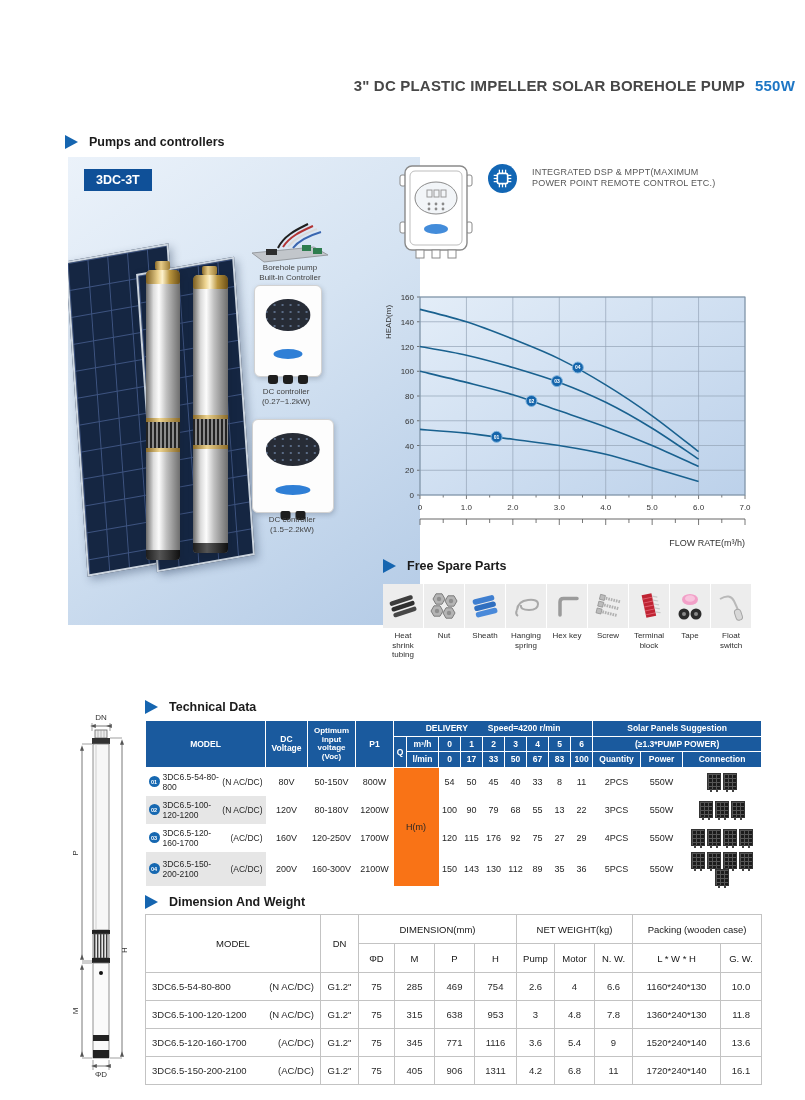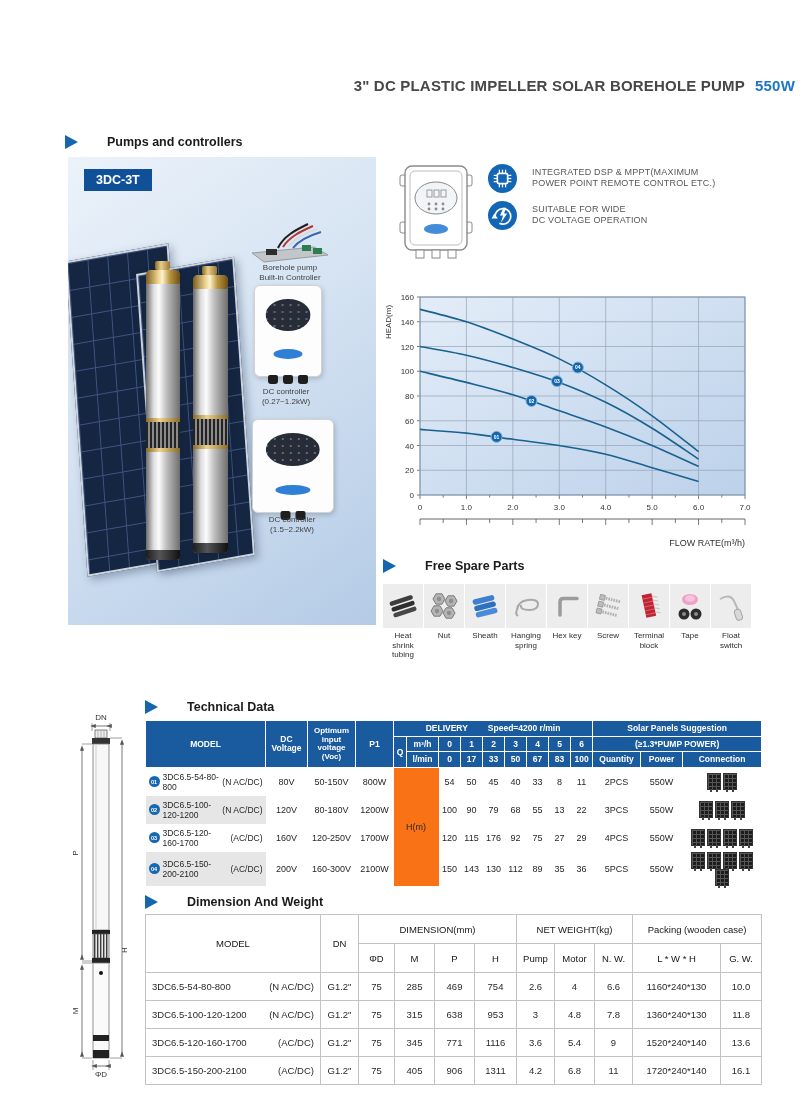--- a/index.html
+++ b/index.html
@@ -6,27 +6,27 @@
     font-family:"Liberation Sans", sans-serif;position:relative;overflow:hidden}
   .abs{position:absolute}
   .pre{white-space:pre-line}
 
   
   .page-title{position:absolute;top:77px;right:10px;font-weight:bold;font-size:15px;
     color:#474747;letter-spacing:.2px}
   .page-title .power{color:#1d76c5;margin-left:10px}
 
   
-  .sec-head{position:absolute;display:flex;align-items:center;gap:29px}
+  .sec-head{position:absolute;display:flex;align-items:center;gap:11px}
   .tri{width:0;height:0;border-left:13px solid #1565b0;border-top:7px solid transparent;
     border-bottom:7px solid transparent}
   .sec-label{font-weight:bold;font-size:12.5px;color:#1b1b1b}
 
   
-  .product-panel{position:absolute;left:68px;top:157px;width:308px;height:468px;
+  .product-panel{position:absolute;left:68px;top:157px;width:352px;height:468px;
     background:linear-gradient(145deg,#ebf2fa 0%,#d5e3f2 45%,#b4cbe6 100%);overflow:hidden}
   .badge{position:absolute;left:16px;top:12px;background:#0f5098;color:#fff;font-weight:bold;
     font-size:12.5px;padding:4px 12px;z-index:5}
   .solar-panel{position:absolute;background:#152642;border:2px solid #ccd5df;
     background-image:linear-gradient(#3d5380 1px,transparent 1px),
       linear-gradient(90deg,#3d5380 1px,transparent 1px);
     background-size:100% 27px,20px 100%;box-shadow:3px 4px 8px rgba(30,50,80,.35)}
   .sp1{left:8px;top:95px;width:100px;height:312px;transform:rotate(-4deg) skewY(-6deg);z-index:1}
   .sp2{left:78px;top:108px;width:95px;height:295px;transform:rotate(-4deg) skewY(-6deg);z-index:1}
   .pump{position:absolute;z-index:3;background:linear-gradient(90deg,#6a6a6a,#dcdcdc 22%,#fcfcfc 38%,#c0c0c0 60%,#6e6e6e);
@@ -222,31 +222,20 @@
             <line x1="5.5" y1="14" x2="9" y2="14"></line>
             <line x1="5.5" y1="17" x2="9" y2="17"></line>
           <line x1="19" y1="11" x2="22.5" y2="11"></line>
             <line x1="19" y1="14" x2="22.5" y2="14"></line>
             <line x1="19" y1="17" x2="22.5" y2="17"></line>
         </g>
       </svg>
     </span>
     <span class="f-text">INTEGRATED DSP &amp; MPPT(MAXIMUM
 POWER POINT REMOTE CONTROL ETC.)</span>
-  </div>
-  <div class="feature">
-    <span class="f-icon">
-      <svg width="29" height="29" viewBox="0 0 28 28">
-        <path d="M7,16a7.5,7.5 0 1 1 4,5.5" fill="none" stroke="#fff" stroke-width="1.6"></path>
-        <polygon points="6,12 9.5,17 3.5,17" fill="#fff"></polygon>
-        <polygon points="15,6.5 11.5,14 14.5,14 12.5,21 18.5,12 15.5,12 17.5,6.5" fill="#fff"></polygon>
-      </svg>
-    </span>
-    <span class="f-text">SUITABLE FOR WIDE
-DC VOLTAGE OPERATION</span>
   </div>
 </div>
 
 <div class="chart-wrap">
   <svg id="pump-chart" width="380" height="266" viewBox="0 0 380 266">
       <defs>
         <linearGradient id="cbg" x1="0" y1="0" x2="1" y2="1">
           <stop offset="0" stop-color="#e3edf8"></stop>
           <stop offset="1" stop-color="#bcd1ea"></stop>
         </linearGradient>

